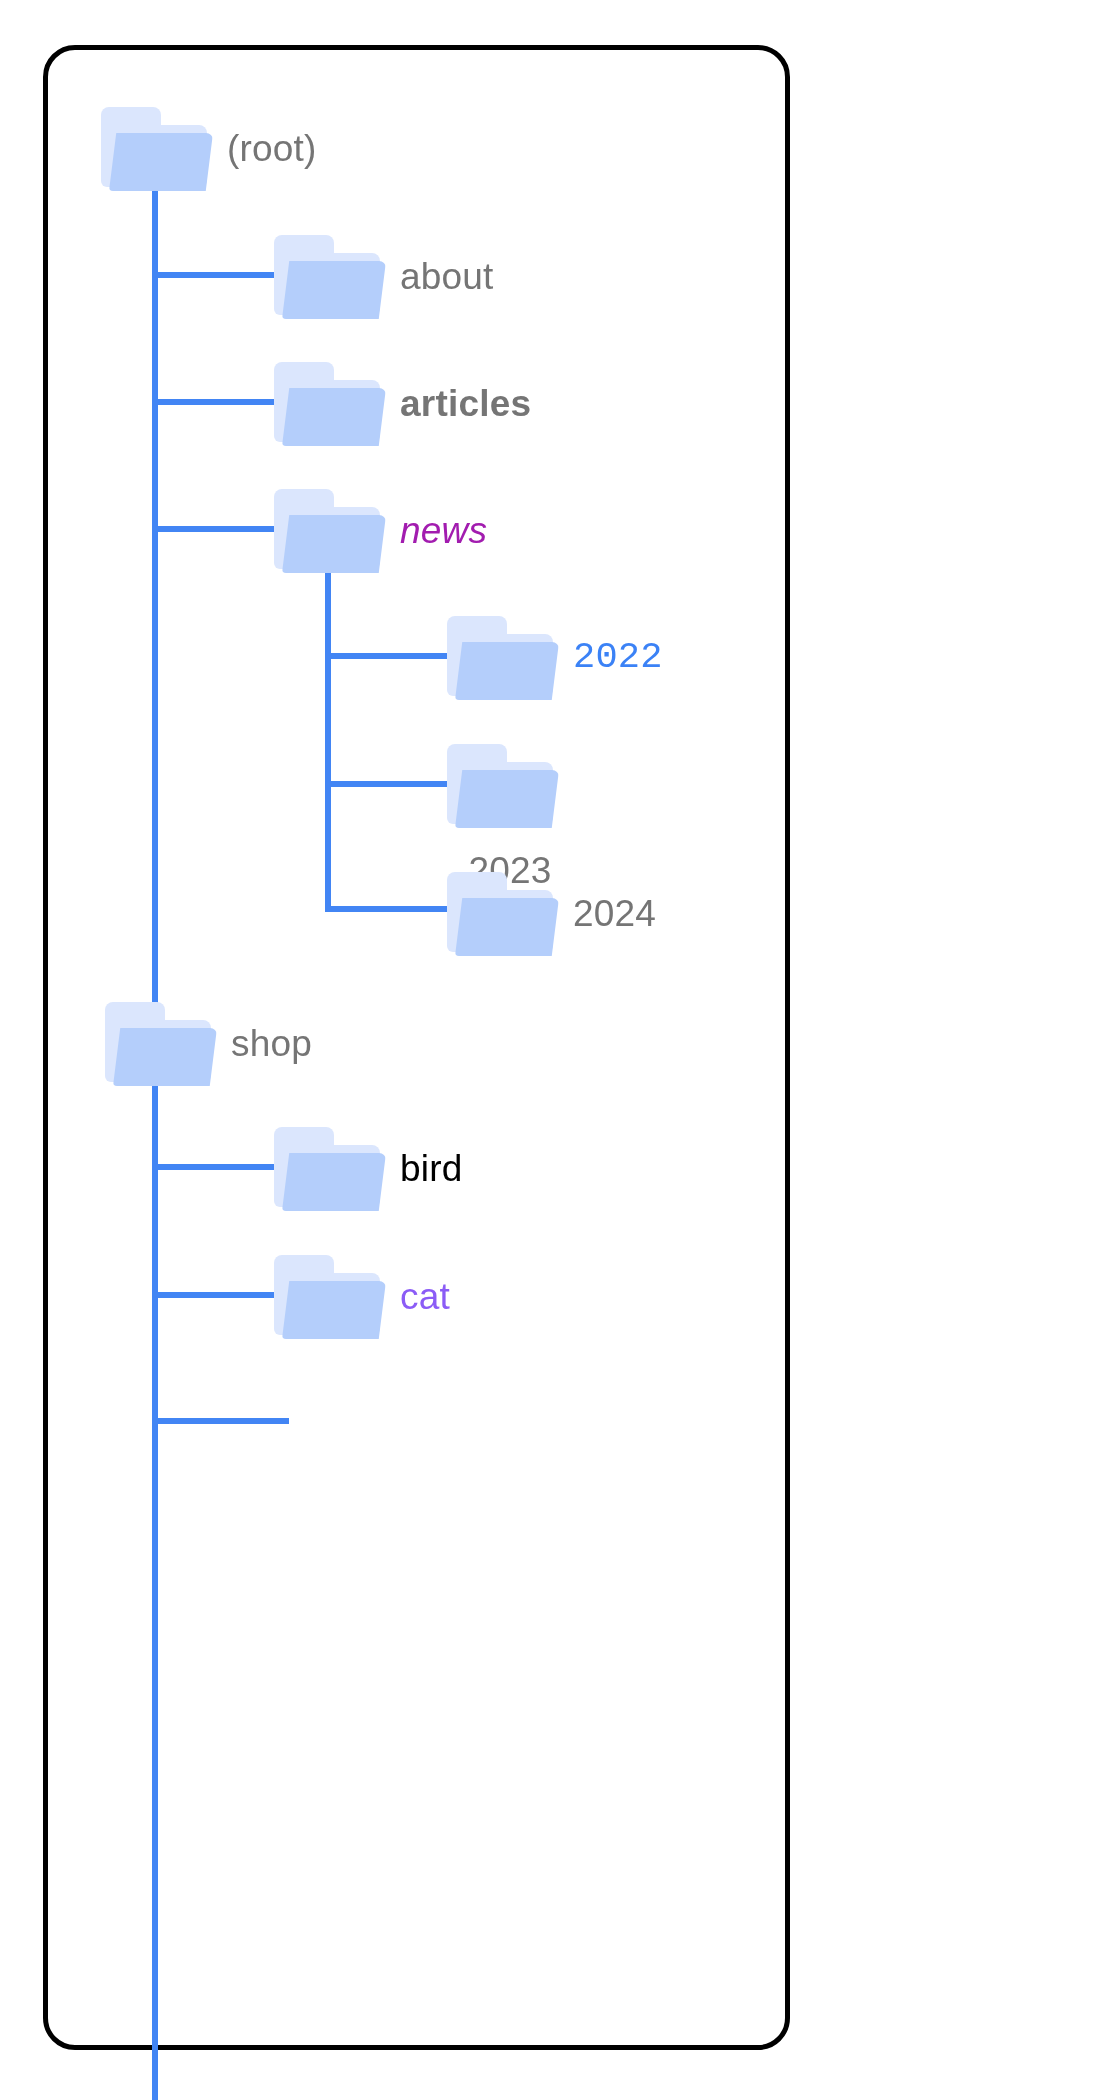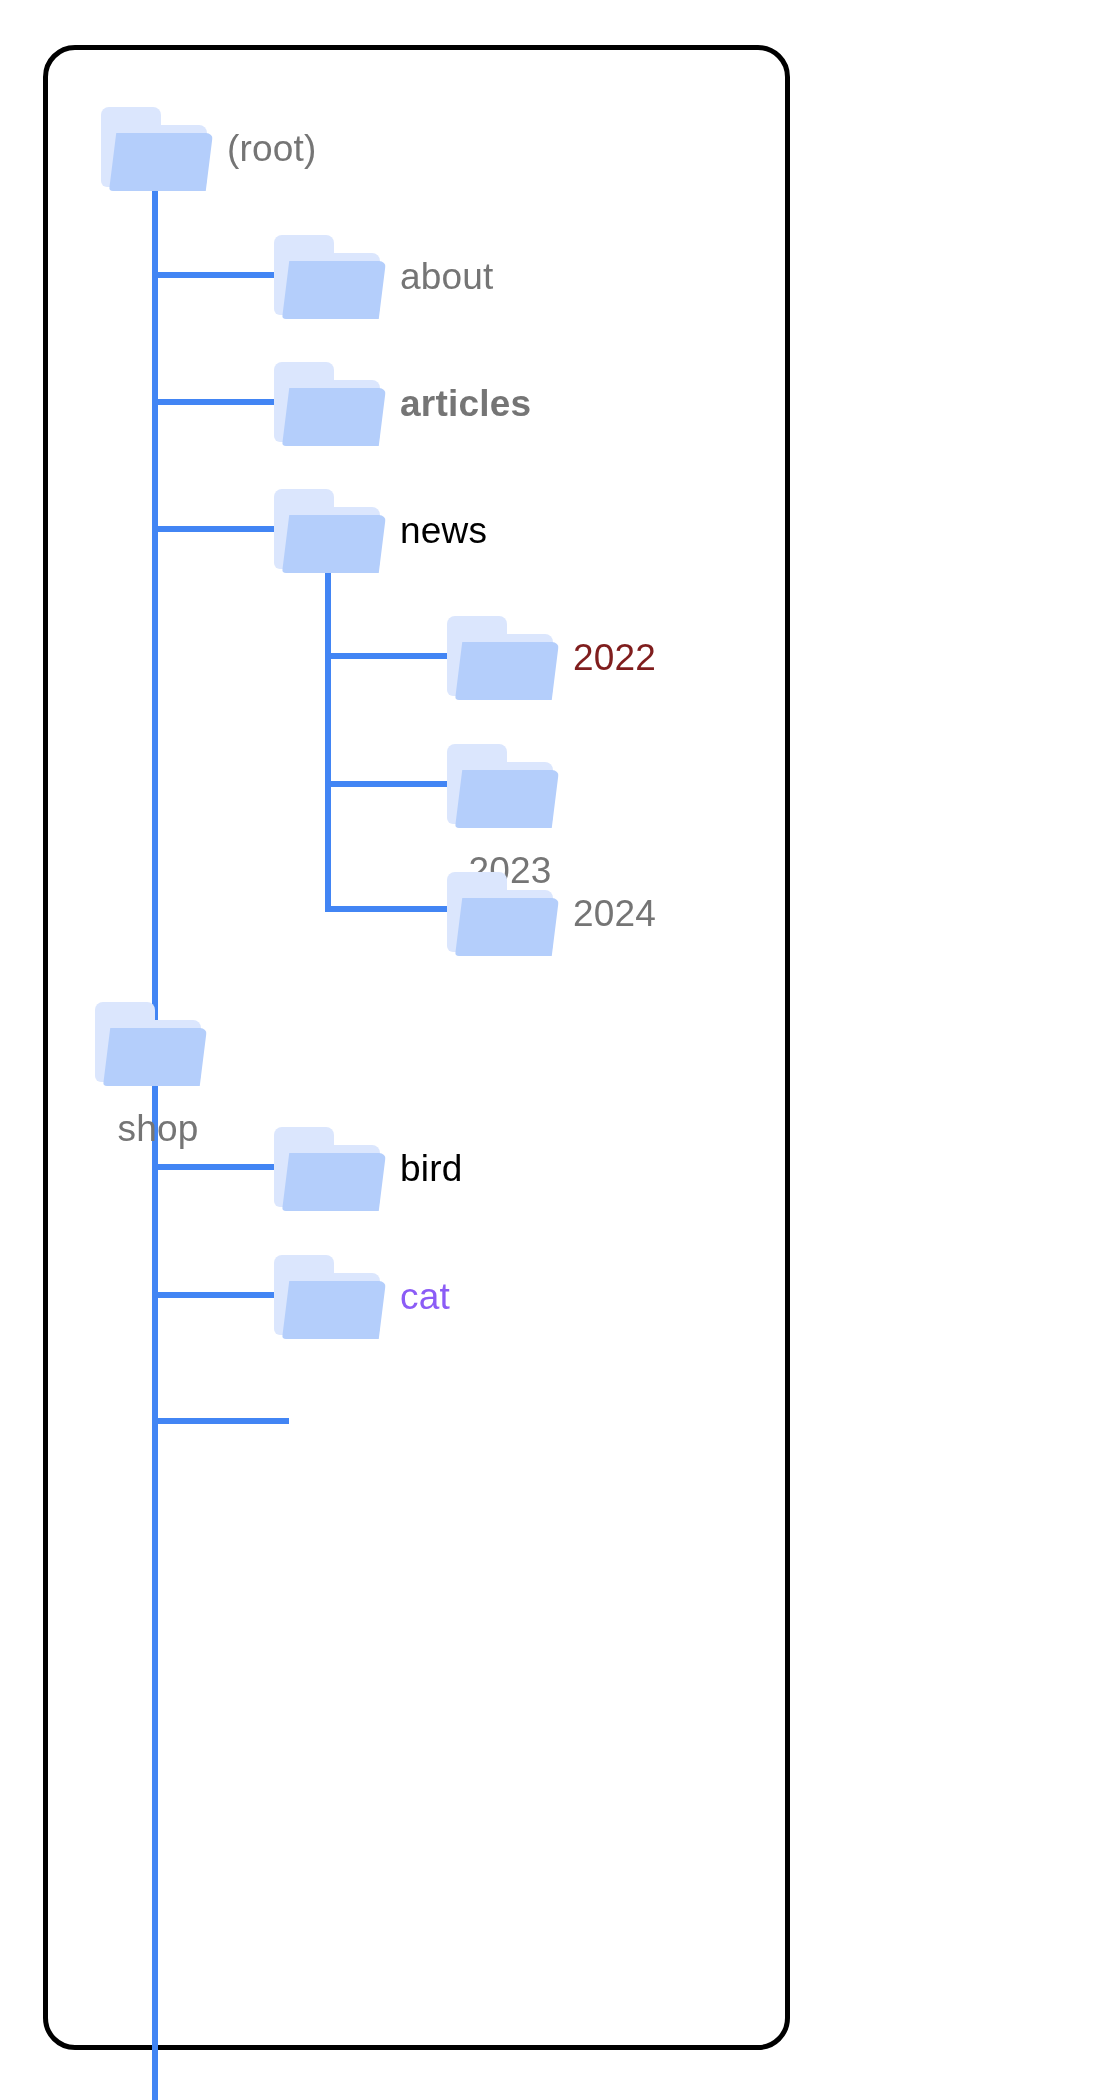--- a/index.html
+++ b/index.html
@@ -141,51 +141,51 @@
     </span>
     <span class="label" style="color: rgb(117, 117, 117); font-weight: bold;">articles</span>
   </div>
 
   <div class="node" style="left:274px; top:485px;">
     <span class="folder">
       <span class="back" style="background: rgb(219, 230, 253);"></span>
         <span class="backbody" style="background: rgb(219, 230, 253);"></span>
         <span class="front2" style="background: rgb(180, 206, 251);"></span>
     </span>
-    <span class="label" style="color: #000000;">news</span>
+    <span class="label" style="color: #a21caf; font-style: italic;">news</span>
   </div>
 
   <div class="node" style="left:447px; top:612px;">
     <span class="folder">
       <span class="back" style="background: rgb(219, 230, 253);"></span>
         <span class="backbody" style="background: rgb(219, 230, 253);"></span>
         <span class="front2" style="background: rgb(180, 206, 251);"></span>
     </span>
-    <span class="label" style="color: #7f1d1d;">2022</span>
+    <span class="label" style="color: #3b82f6; font-family: Liberation Mono, monospace;">2022</span>
   </div>
 
   <div class="node" style="left:447px; top:740px;flex-direction:column;">
     <span class="folder">
       <span class="back" style="background: rgb(219, 230, 253);"></span>
         <span class="backbody" style="background: rgb(219, 230, 253);"></span>
         <span class="front2" style="background: rgb(180, 206, 251);"></span>
     </span>
     <span class="label" style="color: rgb(117, 117, 117);">2023</span>
   </div>
 
   <div class="node" style="left:447px; top:868px;">
     <span class="folder">
       <span class="back" style="background: rgb(219, 230, 253);"></span>
         <span class="backbody" style="background: rgb(219, 230, 253);"></span>
         <span class="front2" style="background: rgb(180, 206, 251);"></span>
     </span>
     <span class="label" style="color: rgb(117, 117, 117);">2024</span>
   </div>
 
-  <div class="node" style="left:95px; top:998px;flex-direction:column;">
+  <div class="node" style="left:105px; top:998px;">
     <span class="folder">
       <span class="back" style="background: rgb(219, 230, 253);"></span>
         <span class="backbody" style="background: rgb(219, 230, 253);"></span>
         <span class="front2" style="background: rgb(180, 206, 251);"></span>
     </span>
     <span class="label" style="color: rgb(117, 117, 117);">shop</span>
   </div>
 
   <div class="node" style="left:274px; top:1123px;">
     <span class="folder">

